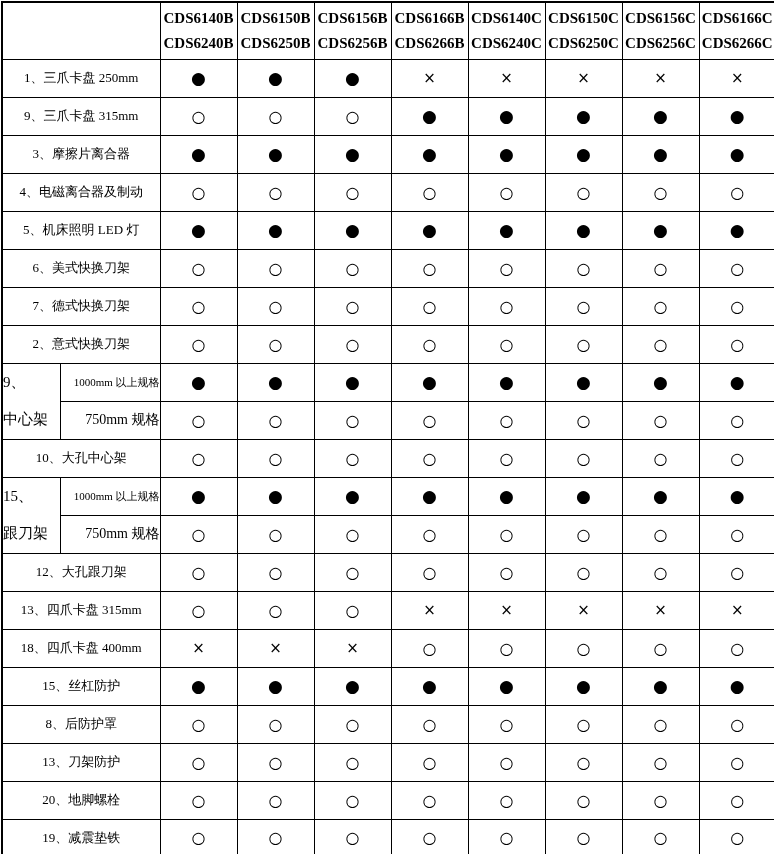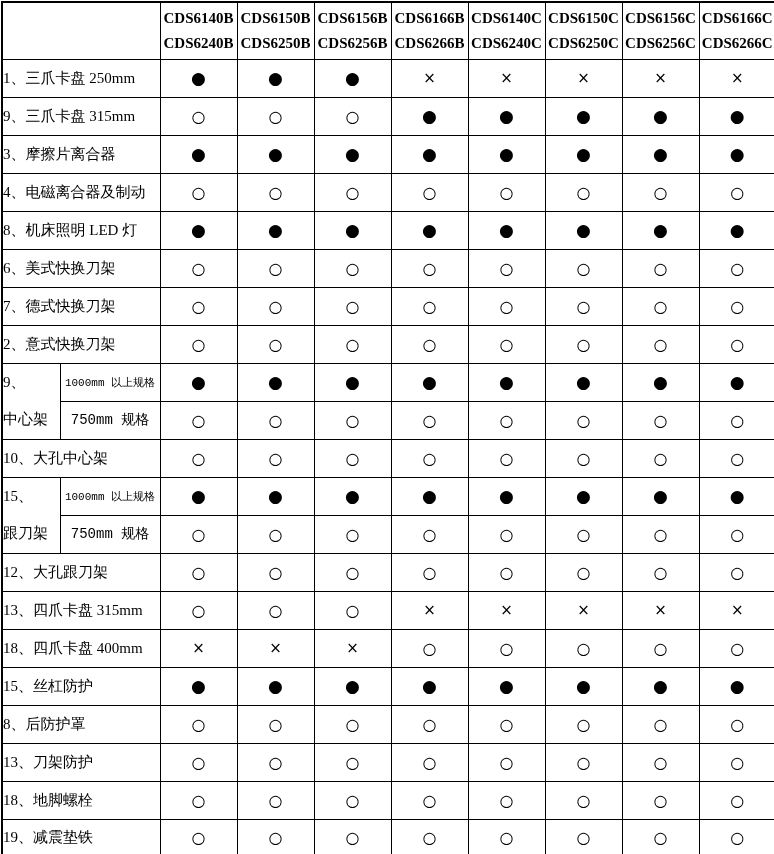--- a/index.html
+++ b/index.html
@@ -29,39 +29,38 @@
     font-weight: bold;
     font-size: 15px;
     line-height: 25px;
     white-space: pre-line;
     text-align: center;
     vertical-align: middle;
     padding-bottom: 2px;
     font-family: "Liberation Serif", "DejaVu Serif", serif;
   }
   td.label {
-    font-size: 15px;
-    text-align: left;
+    font-size: 13px;
+    text-align: center;
     vertical-align: middle;
     padding: 0 2px 4px 7px;
   }
   td.main-label {
     font-size: 15px;
     text-align: left;
     vertical-align: middle;
     line-height: 37px;
     white-space: pre-line;
     padding: 0 2px 0 7px;
   }
   td.sub-label {
     font-size: 14px;
-    text-align: center;
+    text-align: right;
     vertical-align: middle;
     padding: 0 2px 4px 7px;
-    font-family: Liberation Mono, monospace;
   }
   td.sub-label.small { font-size: 11px; }
   td.sym {
     text-align: center;
     vertical-align: middle;
     padding-bottom: 3px;
     font-family: "DejaVu Sans", sans-serif;
     font-size: 17px;
   }
   td.sym.open  { font-size: 16px; }
@@ -144,21 +143,21 @@
           <td class="sym open">○</td>
           <td class="sym open">○</td>
           <td class="sym open">○</td>
           <td class="sym open">○</td>
           <td class="sym open">○</td>
           <td class="sym open">○</td>
           <td class="sym open">○</td>
           <td class="sym open">○</td>
         </tr>
         <tr>
-          <td class="label" colspan="2">8、机床照明 LED 灯</td>
+          <td class="label" colspan="2">5、机床照明 LED 灯</td>
           <td class="sym filled">●</td>
           <td class="sym filled">●</td>
           <td class="sym filled">●</td>
           <td class="sym filled">●</td>
           <td class="sym filled">●</td>
           <td class="sym filled">●</td>
           <td class="sym filled">●</td>
           <td class="sym filled">●</td>
         </tr>
         <tr>
@@ -313,21 +312,21 @@
           <td class="sym open">○</td>
           <td class="sym open">○</td>
           <td class="sym open">○</td>
           <td class="sym open">○</td>
           <td class="sym open">○</td>
           <td class="sym open">○</td>
           <td class="sym open">○</td>
           <td class="sym open">○</td>
         </tr>
         <tr>
-          <td class="label" colspan="2">18、地脚螺栓</td>
+          <td class="label" colspan="2">20、地脚螺栓</td>
           <td class="sym open">○</td>
           <td class="sym open">○</td>
           <td class="sym open">○</td>
           <td class="sym open">○</td>
           <td class="sym open">○</td>
           <td class="sym open">○</td>
           <td class="sym open">○</td>
           <td class="sym open">○</td>
         </tr>
         <tr>

